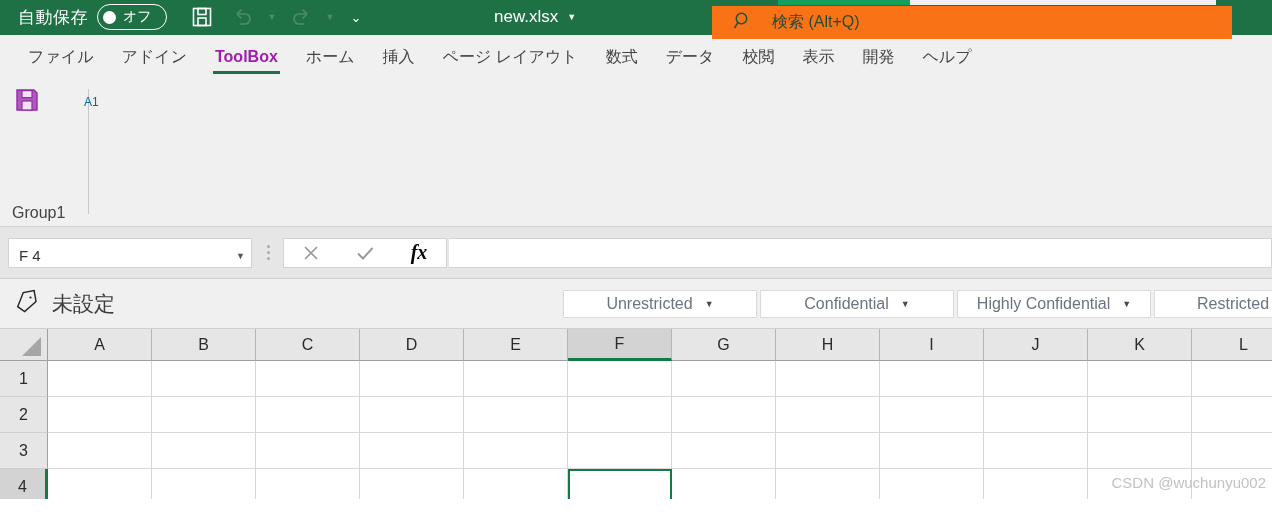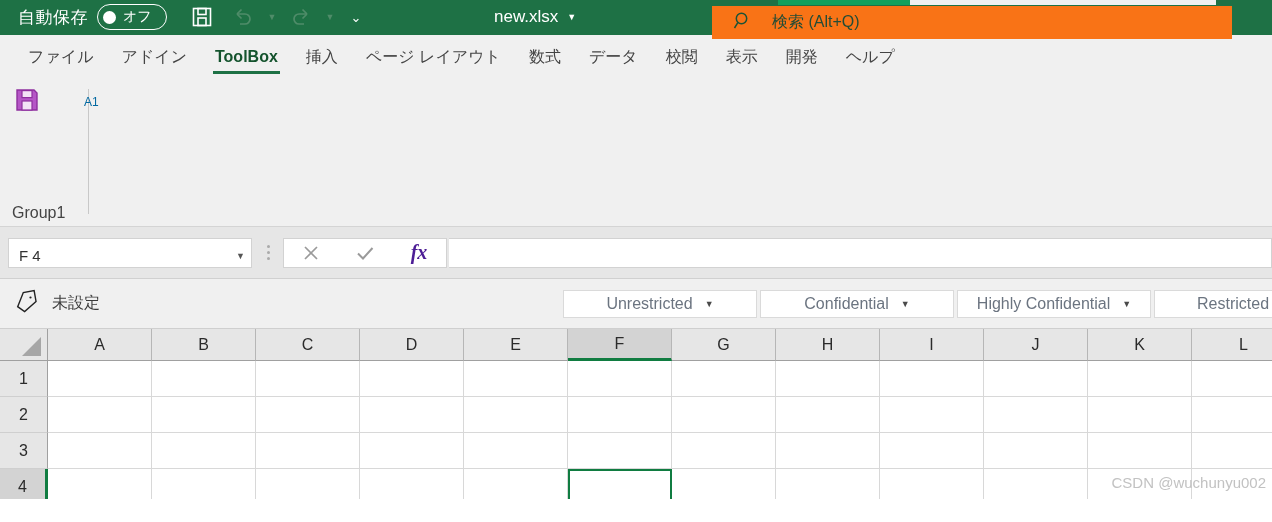--- a/index.html
+++ b/index.html
@@ -107,21 +107,21 @@
   .tab {
     display: flex; align-items: center;
     padding: 0 14px;
     font-size: 16px;
     color: #444444;
     position: relative;
     white-space: nowrap;
   }
   .tab.active {
     font-weight: bold;
-    color: #14532d;
+    color: #a21caf;
   }
   .tab.active::after {
     content: "";
     position: absolute;
     left: 12px; right: 12px; bottom: 5px;
     height: 3px;
     background: #1e7145;
   }
 
   
@@ -196,21 +196,21 @@
     border: 1px solid #d2d2d2;
     display: flex; align-items: stretch;
     margin-left: 3px;
   }
   .fbtn {
     width: 54px;
     display: flex; align-items: center; justify-content: center;
     color: #9a9a9a;
   }
   .fbtn.fx {
-    color: #4c1d95;
+    color: #000000;
     font-family: "Liberation Serif", serif;
     font-style: italic;
     font-size: 20px;
     font-weight: bold;
   }
   .fbtn.check { color: #9a9a9a; }
   .formula-input {
     flex: 1;
     height: 30px;
     background: #ffffff;
@@ -226,21 +226,21 @@
     display: flex; align-items: center;
     border-bottom: 1px solid #cfcfcf;
     position: relative;
   }
   .sens-left {
     display: flex; align-items: center;
     gap: 12px;
     margin-left: 14px;
   }
   .sens-label {
-    font-size: 16px;
+    font-size: 21px;
     color: #3b3b3b;
   }
   .sens-buttons {
     position: absolute;
     left: 563px;
     display: flex;
     gap: 3px;
   }
   .sens-btn {
     height: 28px;
@@ -387,20 +387,23 @@
 
 <div class="ribbon-tabs">
   <div class="tab">
       <span>ファイル</span>
     </div>
   <div class="tab">
       <span>アドイン</span>
     </div>
   <div class="tab active">
       <span>ToolBox</span>
+    </div>
+  <div class="tab">
+      <span>ホーム</span>
     </div>
   <div class="tab">
       <span>挿入</span>
     </div>
   <div class="tab">
       <span>ページ レイアウト</span>
     </div>
   <div class="tab">
       <span>数式</span>
     </div>

